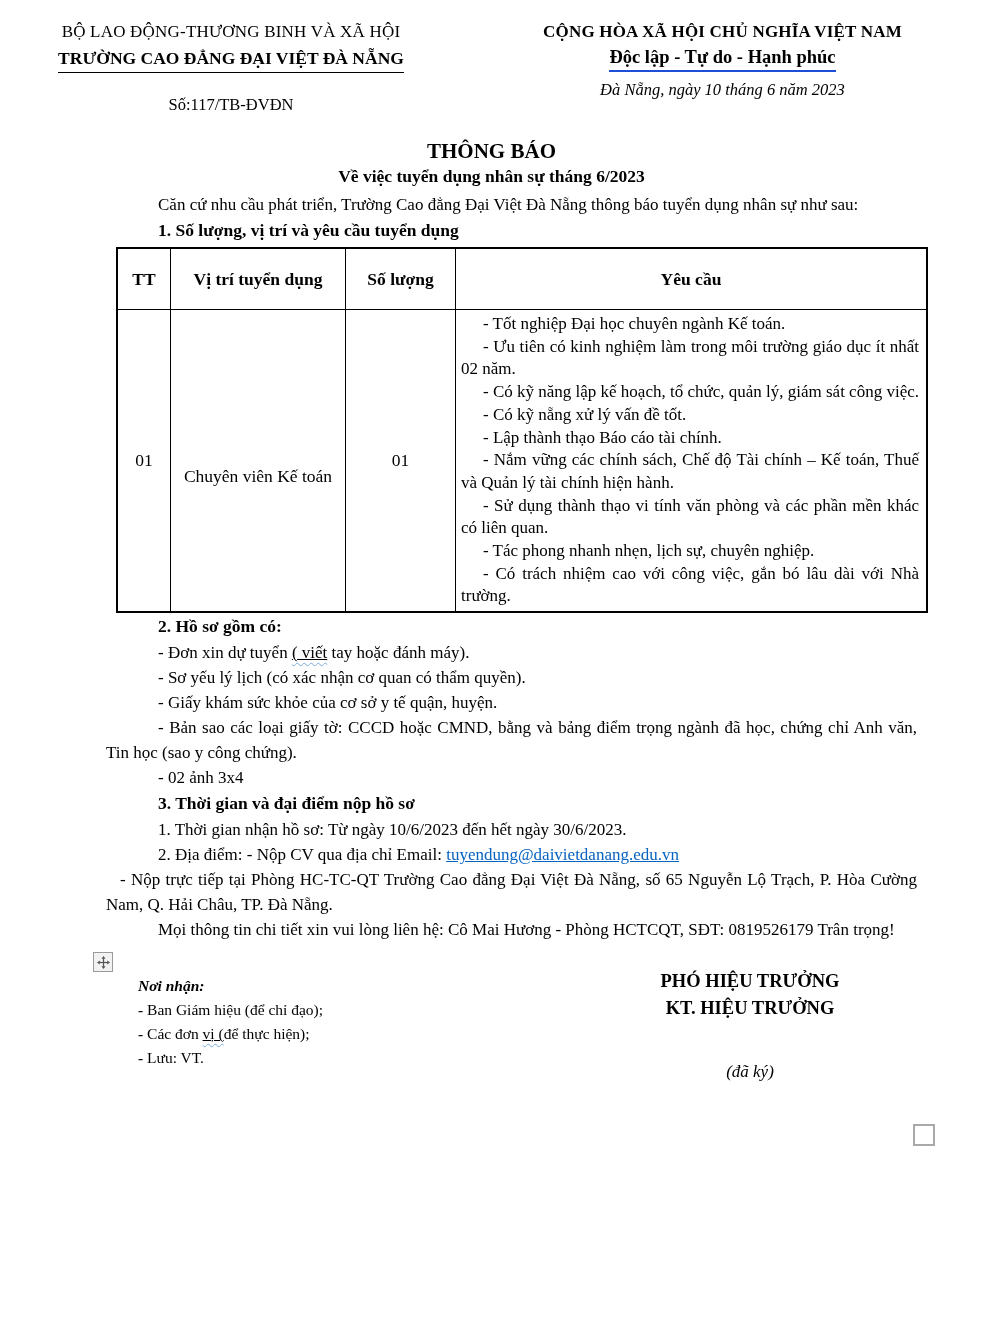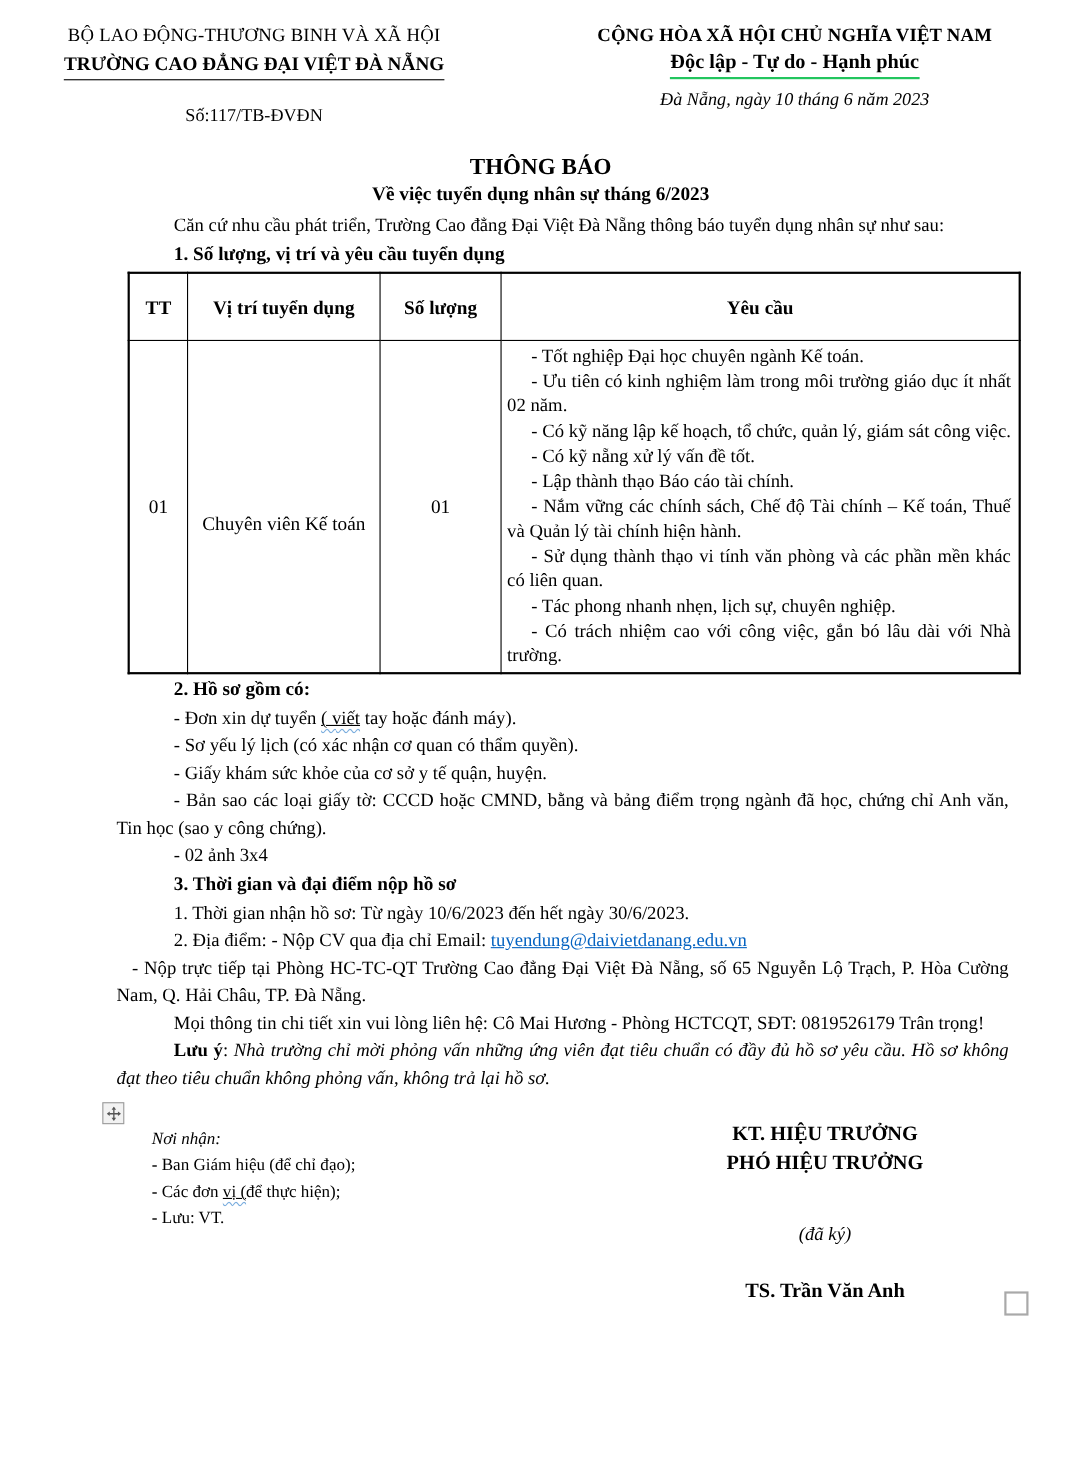--- a/index.html
+++ b/index.html
@@ -11,21 +11,21 @@
   
   .header{display:flex;padding-top:22px;}
   .h-left{width:47%;text-align:center;}
   .h-right{width:53%;text-align:center;}
   .h-left .l1{font-size:17px;letter-spacing:.2px;}
   .h-left .l2{font-weight:bold;font-size:17.5px;display:inline-block;
               border-bottom:1.5px solid #000;padding-bottom:3px;margin-top:6px;}
   .h-left .l3{font-size:16.5px;margin-top:22px;}
   .h-right .l1{font-weight:bold;font-size:17px;letter-spacing:.2px;}
   .h-right .l2{font-weight:bold;font-size:18.5px;display:inline-block;
-               border-bottom:2px solid #22c55e;padding-bottom:2px;margin-top:5px;}
+               border-bottom:2px solid #1d4ed8;padding-bottom:2px;margin-top:5px;}
   .h-right .l3{font-style:italic;font-size:16.5px;margin-top:8px;}
   
   .title{margin-top:24px;text-align:center;font-weight:bold;font-size:21px;}
   .subtitle{text-align:center;font-weight:bold;font-size:17.5px;margin-top:2px;}
   
   .content{padding:0 66px 0 106px;}
   .intro{margin-top:5px;text-align:justify;text-indent:52px;line-height:25px;}
   .sec-heading{font-weight:bold;text-indent:52px;line-height:27px;font-size:17.5px;}
   
   table{border-collapse:collapse;margin:3px 0 0 10px;table-layout:fixed;width:795px;
@@ -48,21 +48,21 @@
   .spell-black{text-decoration:underline;text-decoration-thickness:1px;}
   .spell-wavy{text-decoration:underline wavy #7aadde;text-underline-offset:4px;
               text-decoration-thickness:1px;}
   .email-link{color:#0563c1;text-decoration:underline;cursor:pointer;}
   
   .footer{position:relative;height:295px;margin-top:4px;}
   .move-handle{position:absolute;left:93px;top:6px;width:18px;height:18px;
                border:1px solid #9a9a9a;background:#f2f2f2;display:flex;
                align-items:center;justify-content:center;}
   .noi-nhan{position:absolute;left:138px;top:28px;font-size:15.5px;line-height:24px;}
-  .noi-nhan .nn-title{font-weight:normal;font-style:italic;}
+  .noi-nhan .nn-title{font-weight:bold;font-style:italic;}
   .noi-nhan .dash{font-weight:bold;}
   .signature{position:absolute;left:530px;top:22px;width:440px;text-align:center;}
   .signature .s1{font-weight:bold;font-size:18.5px;line-height:27px;}
   .signature .signed{font-style:italic;font-size:17px;margin-top:40px;}
   .signature .name{font-weight:bold;font-size:18.5px;margin-top:32px;}
   .checkbox{position:absolute;left:913px;top:178px;width:18px;height:18px;
             border:2px solid #a9a9a9;background:#fff;}
 </style>
 </head>
 <body>
@@ -122,21 +122,20 @@
   <div class="s2-item">-  Sơ yếu lý lịch (có xác nhận cơ quan có thẩm quyền).</div>
   <div class="s2-item">-  Giấy khám sức khỏe của cơ sở y tế quận, huyện.</div>
   <div class="s2-item">-  Bản sao các loại giấy tờ: CCCD hoặc CMND, bằng và bảng điểm trọng ngành đã học, chứng chỉ Anh văn, Tin học (sao y công chứng).</div>
   <div class="s2-item">-  02 ảnh 3x4</div>
 
   <div class="sec-heading">3. Thời gian và đại điểm nộp hồ sơ</div>
   <div class="s3-line">1. Thời gian nhận hồ sơ: Từ ngày 10/6/2023 đến hết ngày 30/6/2023.</div>
   <div class="s3-line"><span>2. Địa điểm: - Nộp CV qua địa chỉ Email: </span><a class="email-link">tuyendung@daivietdanang.edu.vn</a></div>
   <div class="s3-line2">- Nộp trực tiếp tại Phòng HC-TC-QT Trường Cao đẳng Đại Việt Đà Nẵng, số 65 Nguyễn Lộ Trạch, P. Hòa Cường Nam, Q. Hải Châu, TP. Đà Nẵng.</div>
   <div class="s3-line">Mọi thông tin chi tiết xin vui lòng liên hệ: Cô Mai Hương - Phòng HCTCQT, SĐT: 0819526179 Trân trọng!</div>
-  <div class="note"><span class="lbl">Lưu ý</span><span>: </span><span class="it">Nhà trường chỉ mời phỏng vấn những ứng viên đạt tiêu chuẩn có đầy đủ hồ sơ yêu cầu. Hồ sơ không đạt theo tiêu chuẩn không phỏng vấn, không trả lại hồ sơ.</span></div>
 </div>
 
 <div class="footer">
   <div class="move-handle">
     <svg width="13" height="13" viewBox="0 0 14 14">
       <g stroke="#555" stroke-width="1.3">
         <line x1="7" y1="2.5" x2="7" y2="11.5"></line>
         <line x1="2.5" y1="7" x2="11.5" y2="7"></line>
       </g>
       <g fill="#555">
@@ -149,20 +148,19 @@
   </div>
 
   <div class="noi-nhan">
     <div class="nn-title">Nơi nhận:</div>
     <div><span class="dash">-</span><span> Ban Giám hiệu (để chỉ đạo);</span></div>
     <div><span class="dash">-</span><span> Các đơn </span><span class="spell-black"><span class="spell-wavy">vị  (</span></span><span>để thực hiện);</span></div>
     <div><span class="dash">-</span><span> Lưu: VT.</span></div>
   </div>
 
   <div class="signature">
+    <div class="s1">PHÓ HIỆU TRƯỞNG</div>
     <div class="s1">KT. HIỆU TRƯỞNG</div>
-    <div class="s1">PHÓ HIỆU TRƯỞNG</div>
     <div class="signed">(đã ký)</div>
-    <div class="name">TS. Trần Văn Anh</div>
   </div>
 
   <div class="checkbox"></div>
 </div>
 
 </body></html>

